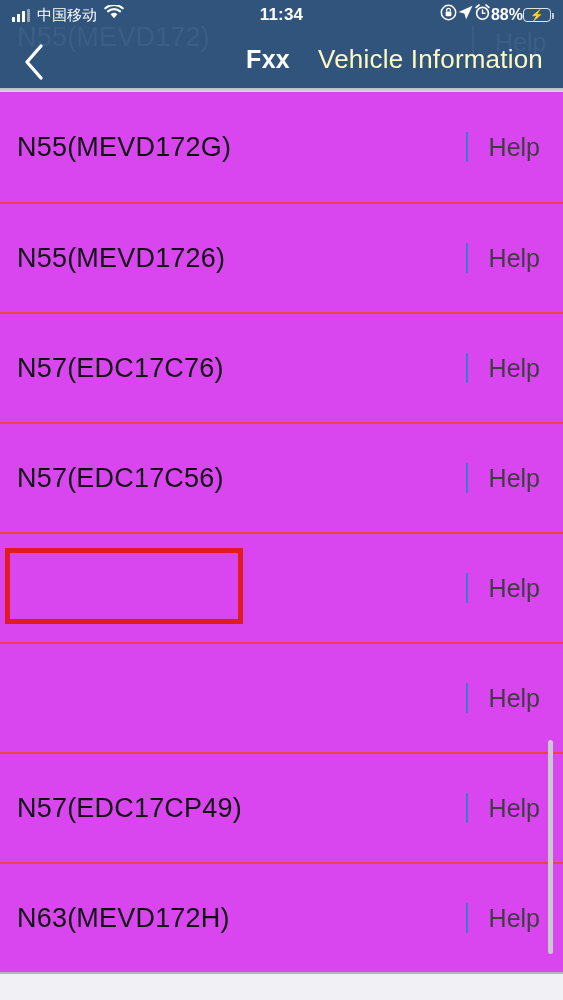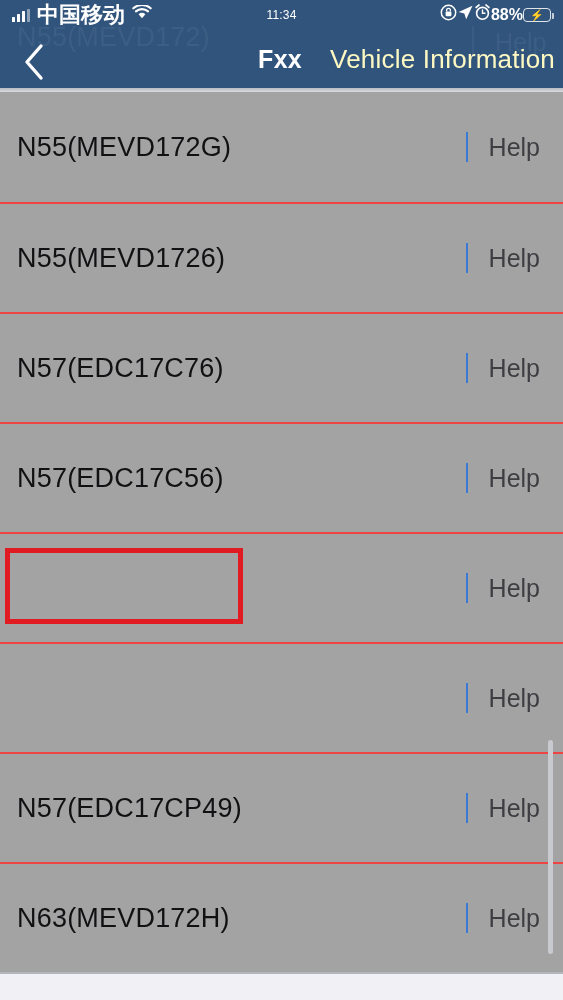--- a/index.html
+++ b/index.html
@@ -20,25 +20,25 @@
     display:flex;
     align-items:center;
     padding:0 12px;
     font-size:17px;
     z-index:3;
   }
   .sb-left{ display:flex; align-items:center; gap:7px; }
   .sb-center{
     position:absolute; left:0; right:0; top:0; height:30px;
     display:flex; align-items:center; justify-content:center;
-    font-size:12px; font-weight:normal; letter-spacing:.2px;
+    font-size:17px; font-weight:bold; letter-spacing:.2px;
     pointer-events:none;
   }
   .sb-right{ margin-left:auto; display:flex; align-items:center; gap:0; z-index:2;}
-  .carrier{ font-size:22px; font-weight:bold; }
+  .carrier{ font-size:15px; font-weight:normal; }
 
   .signal{ display:flex; align-items:flex-end; gap:2px; height:13px; }
   .signal i{ display:block; width:3px; background:#ffffff; border-radius:.5px; }
   .signal i:nth-child(1){ height:5px; }
   .signal i:nth-child(2){ height:8px; }
   .signal i:nth-child(3){ height:11px; }
   .signal i:nth-child(4){ height:13px; opacity:.45; }
 
   .battery{
     position:relative; width:28px; height:14px;
@@ -86,21 +86,21 @@
     position:absolute; left:12px; top:12px;
     width:44px; height:40px;
     display:flex; align-items:center; justify-content:center;
     z-index:2;
   }
   .back-btn svg{ display:block; }
 
   .nav-titles{
     position:absolute; left:0; right:0; top:0; height:58px;
     display:flex; align-items:center; justify-content:flex-end;
-    padding-right:8px; gap:28px;
+    padding-right:20px; gap:28px;
     z-index:2;
   }
   .nav-sub{ color:#ffffff; font-size:25px; font-weight:bold; letter-spacing:.3px; }
   .nav-title{ color:#fef9c3; font-size:26px; letter-spacing:.2px; }
 
   .nav-shadow{
     height:4px;
     background:linear-gradient(to bottom,#b9bcc4,#d9dade);
     position:relative; z-index:2;
   }
@@ -109,21 +109,21 @@
   .list{
     position:relative;
     background:#f1f1f5;
     height:908px;
   }
   .row{
     position:relative;
     height:110px;
     display:flex;
     align-items:center;
-    background:#a3a3a3;
+    background:#d946ef;
   }
   .row + .row{ border-top:2px solid #ef4444; }
   .row-label{
     margin-left:17px;
     font-size:27px;
     color:#111114;
     letter-spacing:.2px;
   }
   .row-action{
     position:absolute;

